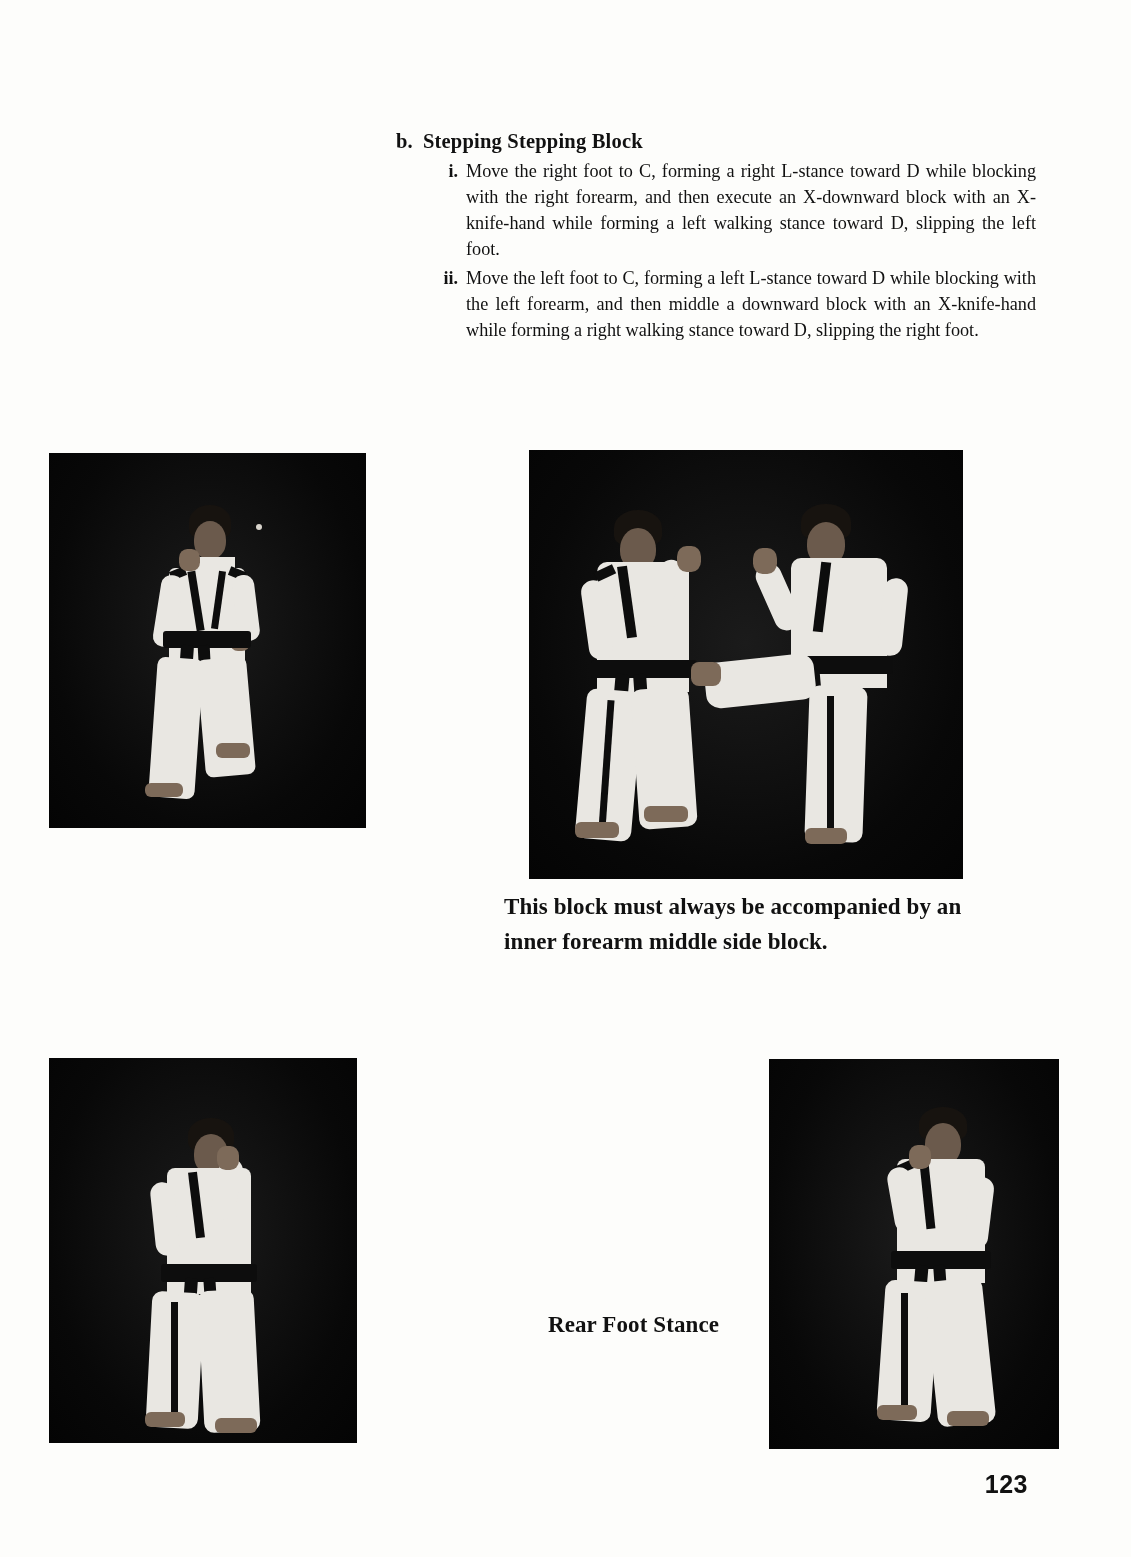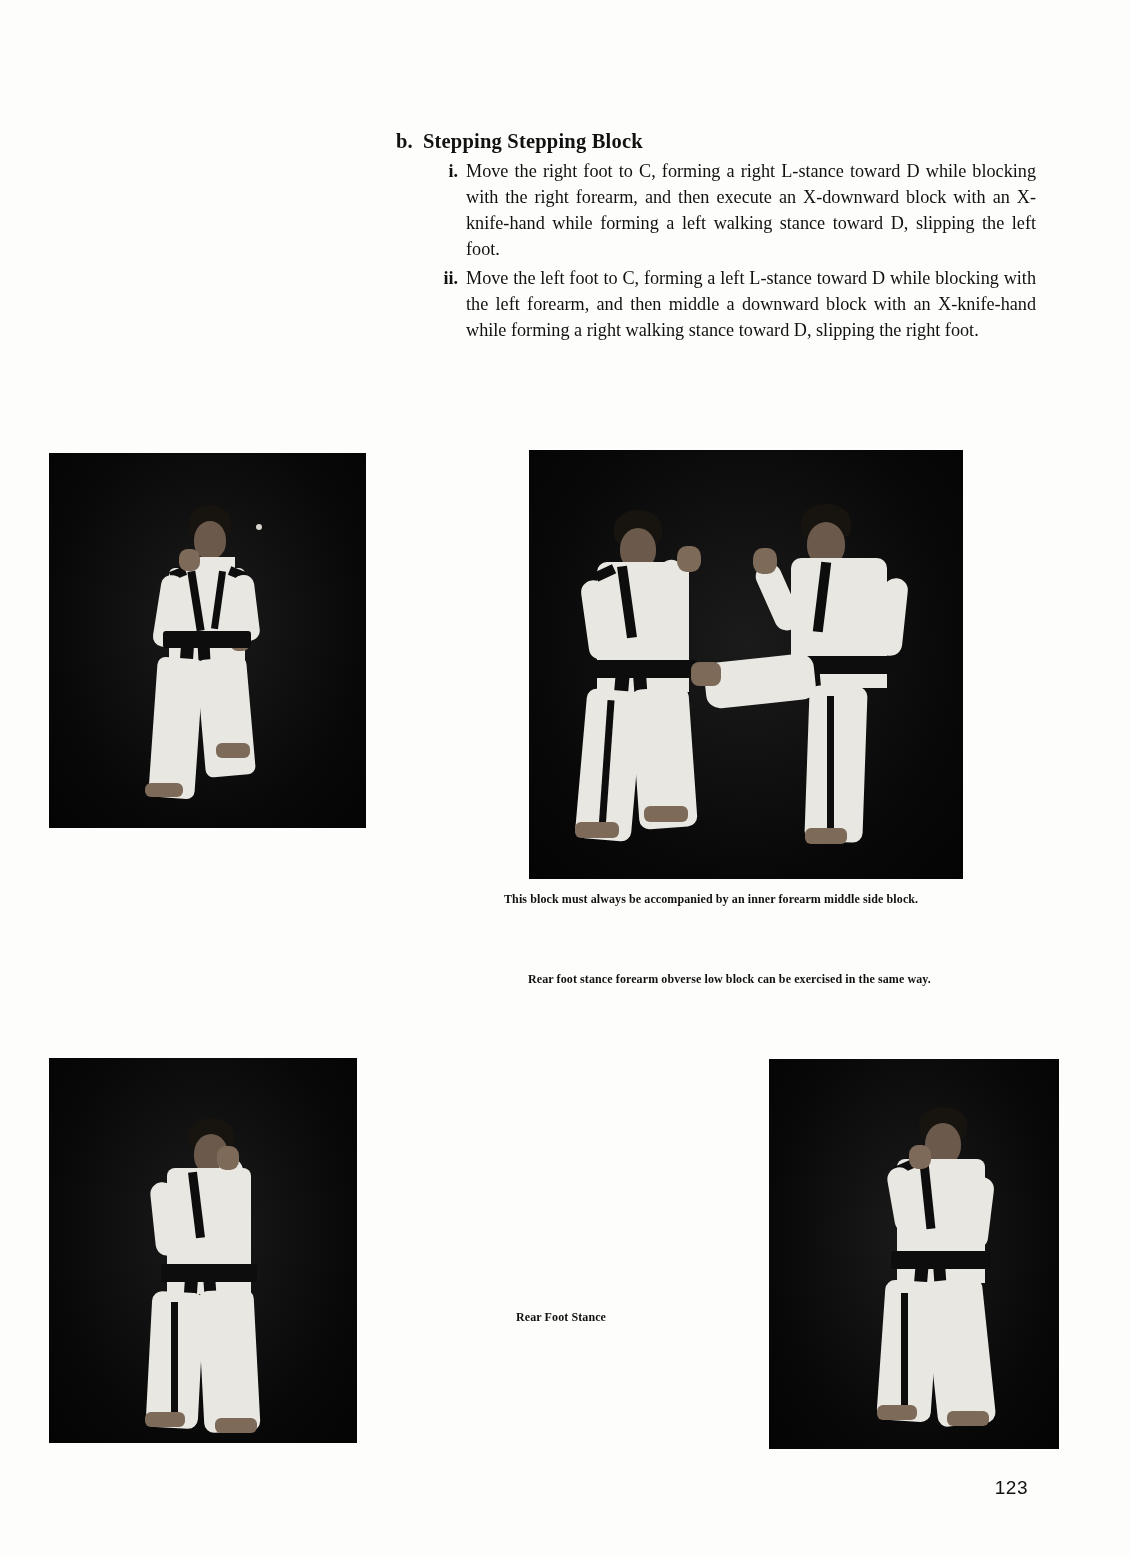--- a/index.html
+++ b/index.html
@@ -123,37 +123,37 @@
   
   #photo-left-bottom { left: 9px; top: 1042px; width: 308px; height: 385px; }
   
   #photo-right-bottom { left: 729px; top: 1043px; width: 290px; height: 390px; }
 
   
   .caption {
     position: absolute;
     font-family: "Liberation Serif", serif;
     font-weight: bold;
-    font-size: 12px;
+    font-size: 23px;
     line-height: 1.5;
     color: #111;
     letter-spacing: 0.1px;
   }
   #caption-block-note { left: 504px; top: 890px; width: 470px; }
   #caption-rear-note  { left: 528px; top: 970px; width: 470px; }
-  #caption-rear-foot  { left: 516px; top: 1308px; width: 230px; }
+  #caption-rear-foot  { left: 548px; top: 1308px; width: 230px; }
 
   
   .page-number {
     position: absolute;
     right: 103px;
     bottom: 58px;
     font-family: "Liberation Sans", sans-serif;
-    font-weight: normal;
-    font-size: 19px;
+    font-weight: bold;
+    font-size: 25px;
     color: #111;
     letter-spacing: 0.5px;
   }
 
   
   .speck {
     position: absolute;
     background: #b9b4ac;
     border-radius: 50%;
   }
@@ -298,19 +298,18 @@
       <div class="limb" style="left:112px; top:222px; width:54px; height:140px; border-radius:10px; transform:rotate(4deg);"></div>
       <div class="limb" style="left:162px; top:220px; width:58px; height:146px; border-radius:10px; transform:rotate(-6deg);"></div>
       <div class="stripe" style="left:132px; top:234px; width:7px; height:126px;"></div>
       <div class="skin" style="left:108px; top:346px; width:40px; height:15px; border-radius:6px;"></div>
       <div class="skin" style="left:178px; top:352px; width:42px; height:15px; border-radius:6px;"></div>
     </div>
   </figure>
 
   <div class="caption" id="caption-block-note">This block must always be accompanied by an inner forearm middle side block.</div>
 
-  <div class="caption" id="caption-rear-note">Rear foot stance forearm obverse low block can be exercised in  the same way.</div>
 
   <div class="caption" id="caption-rear-foot">Rear Foot Stance</div>
 
   <div class="page-number">123</div>
 
 </div>
 
 </body></html>

